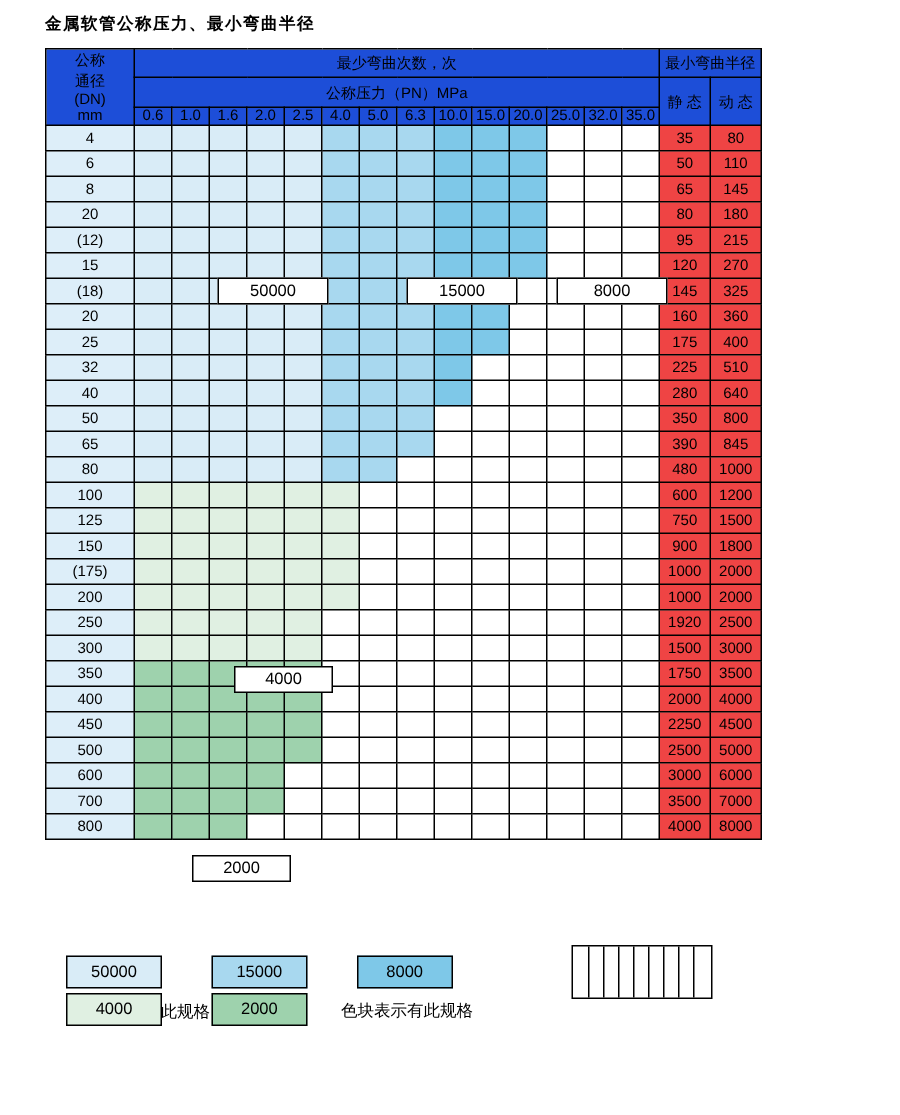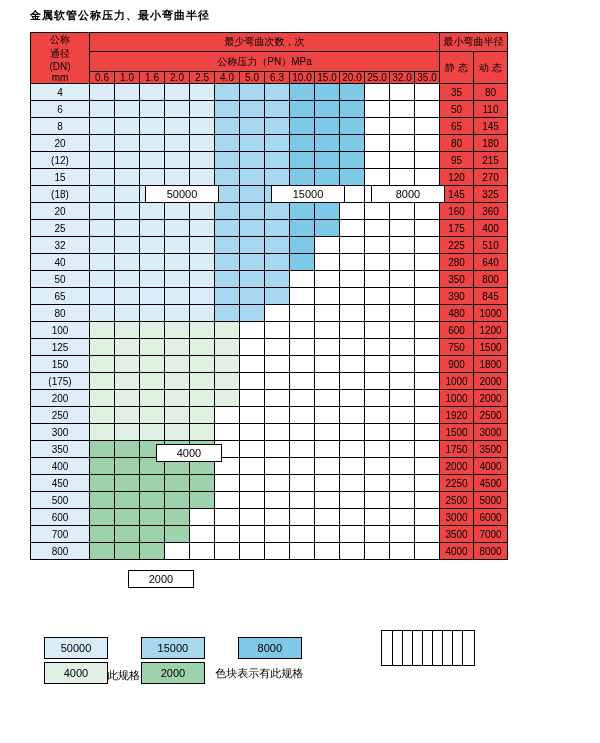--- a/index.html
+++ b/index.html
@@ -23,21 +23,21 @@
   table.grid{border-collapse:collapse;}
   table.grid td,table.grid th{
     border:1px solid #000;
     font-size:10px;
     text-align:center;
     vertical-align:middle;
     padding:0;
     font-weight:normal;
     font-family:"Liberation Sans","DejaVu Sans",sans-serif;
   }
-  .hdr{background:#ef4444;}
+  .hdr{background:#1d4ed8;}
   .hdr-tall{height:18px;}
   .dn-col{width:58px;}
   .pcol{width:24px;}
   .rcol{width:33px;}
   .rowlab{height:16px;background:#ddeef9;}
   .cell{height:16px;}
   .rval{height:16px;background:#ef4444;font-size:10px;}
   
   .f50000{background:#d9ecf7;}
   .f15000{background:#a8d8ef;}
@@ -681,15 +681,15 @@
       <i style="left:10px;"></i><i style="left:20px;"></i><i style="left:30px;"></i>
       <i style="left:40px;"></i><i style="left:50px;"></i><i style="left:60px;"></i>
       <i style="left:70px;"></i><i style="left:80px;"></i>
     </span>
     <span class="lg-text">色块表示无此规格</span>
   </div>
   <div class="lg-row">
     <span class="lgbox swatch-4000 lg-item">4000</span>
     <span class="lg-gap"></span>
     <span class="lgbox swatch-2000 lg-item">2000</span>
-    <span class="lg-text" style="margin-left:6px;">色块表示有此规格</span>
+    <span class="lg-text" style="margin-left:18px;">色块表示有此规格</span>
   </div>
 </div>
 
 </body></html>

